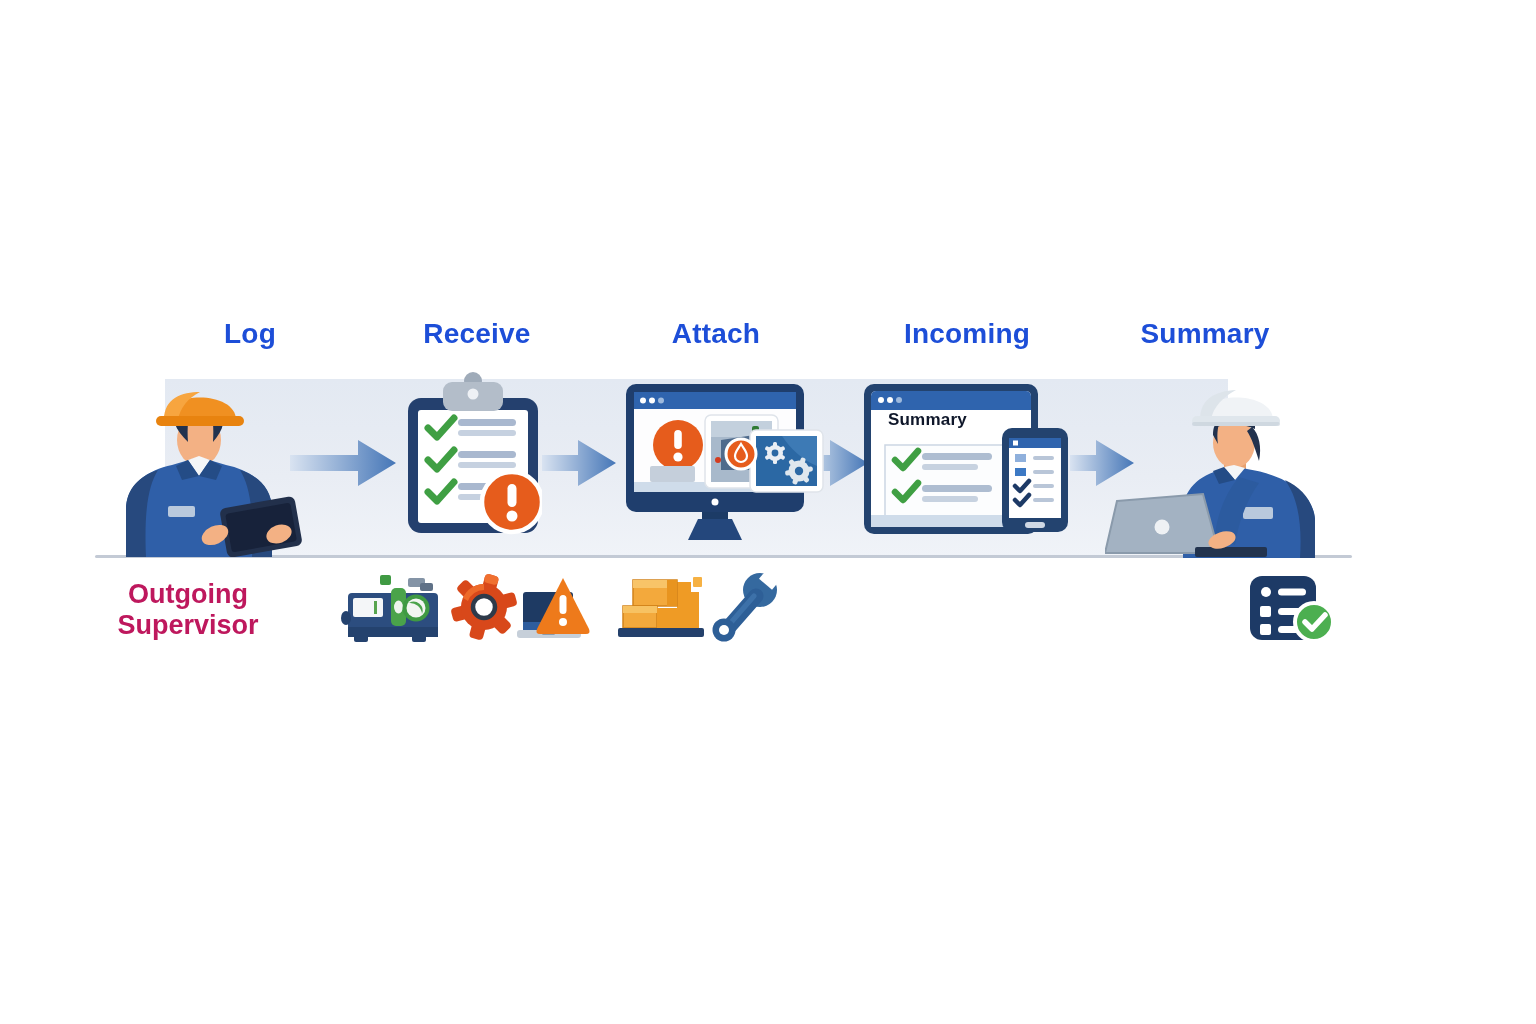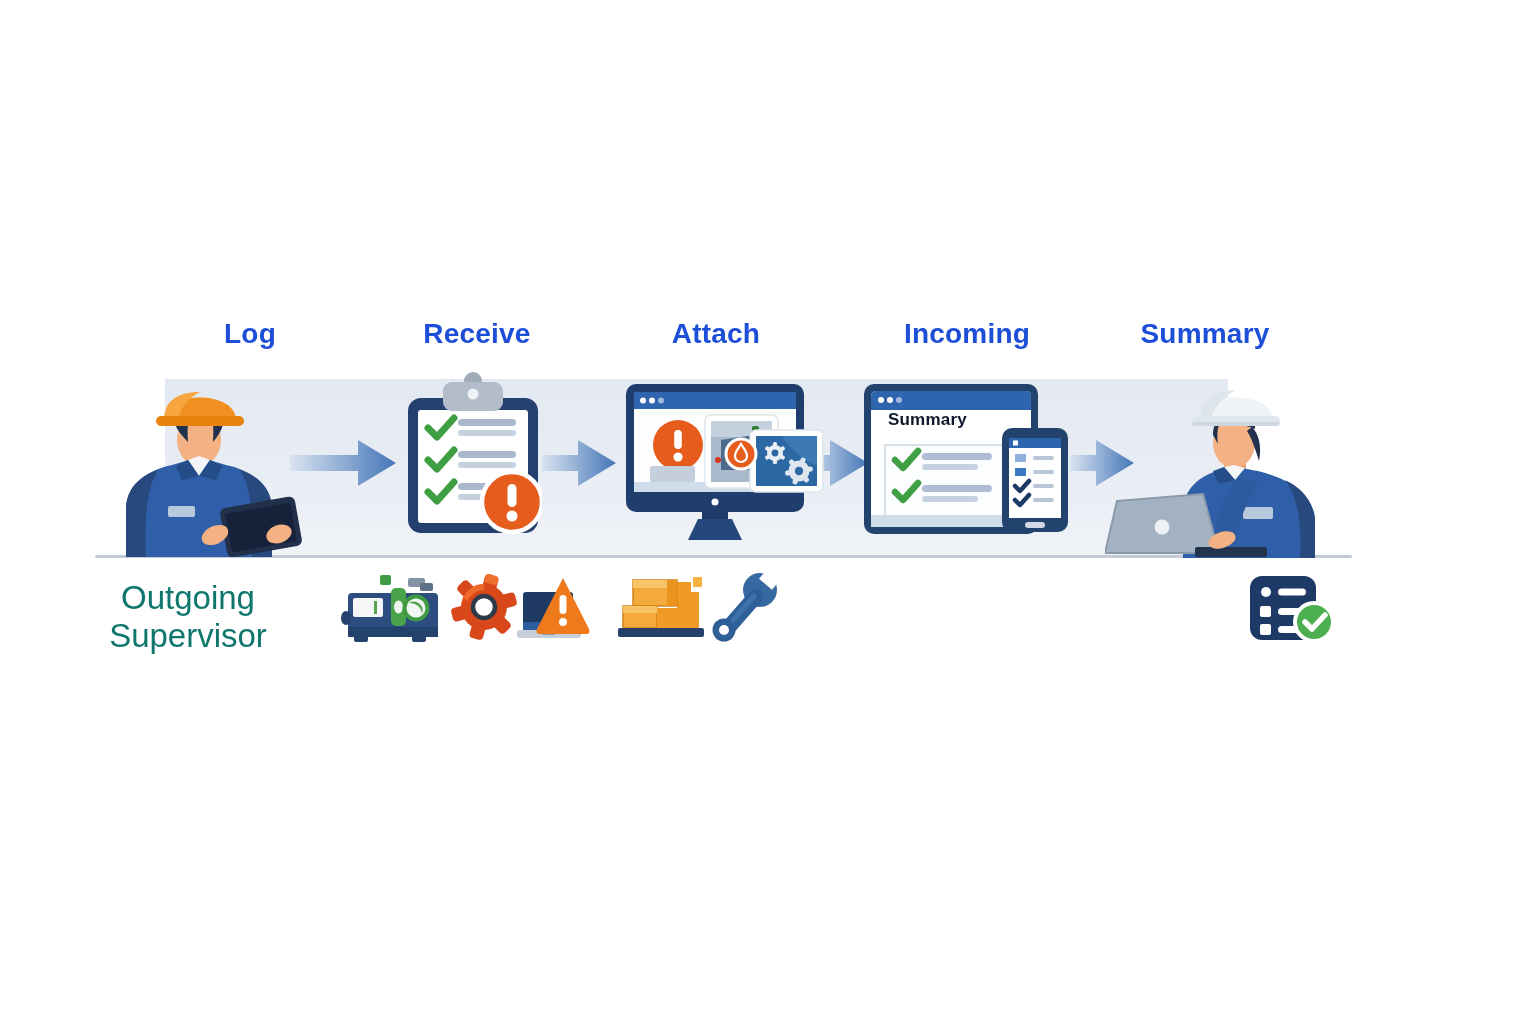--- a/index.html
+++ b/index.html
@@ -15,21 +15,21 @@
     position:absolute; left:95px; top:555px; width:1257px; height:3px;
     background:#c3cad5; border-radius:2px;
   }
   .step-label {
     position:absolute; top:318px; transform:translateX(-50%);
     font-size:28px; font-weight:700; color:#1d4ed8; white-space:nowrap;
     letter-spacing:0.2px;
   }
   .role-label {
     position:absolute; width:190px; text-align:center;
-    font-size:33px; font-weight:400; color:#0f766e; line-height:1.16;
+    font-size:27px; font-weight:700; color:#be185d; line-height:1.16;
   }
   .fig { position:absolute; }
   .fig svg { display:block; width:100%; height:100%; }
   .summary-title {
     position:absolute; left:26px; top:28px; font-size:17px; color:#0f172a;
     font-weight:700; letter-spacing:0.2px;
   }
 </style>
 </head>
 <body>

